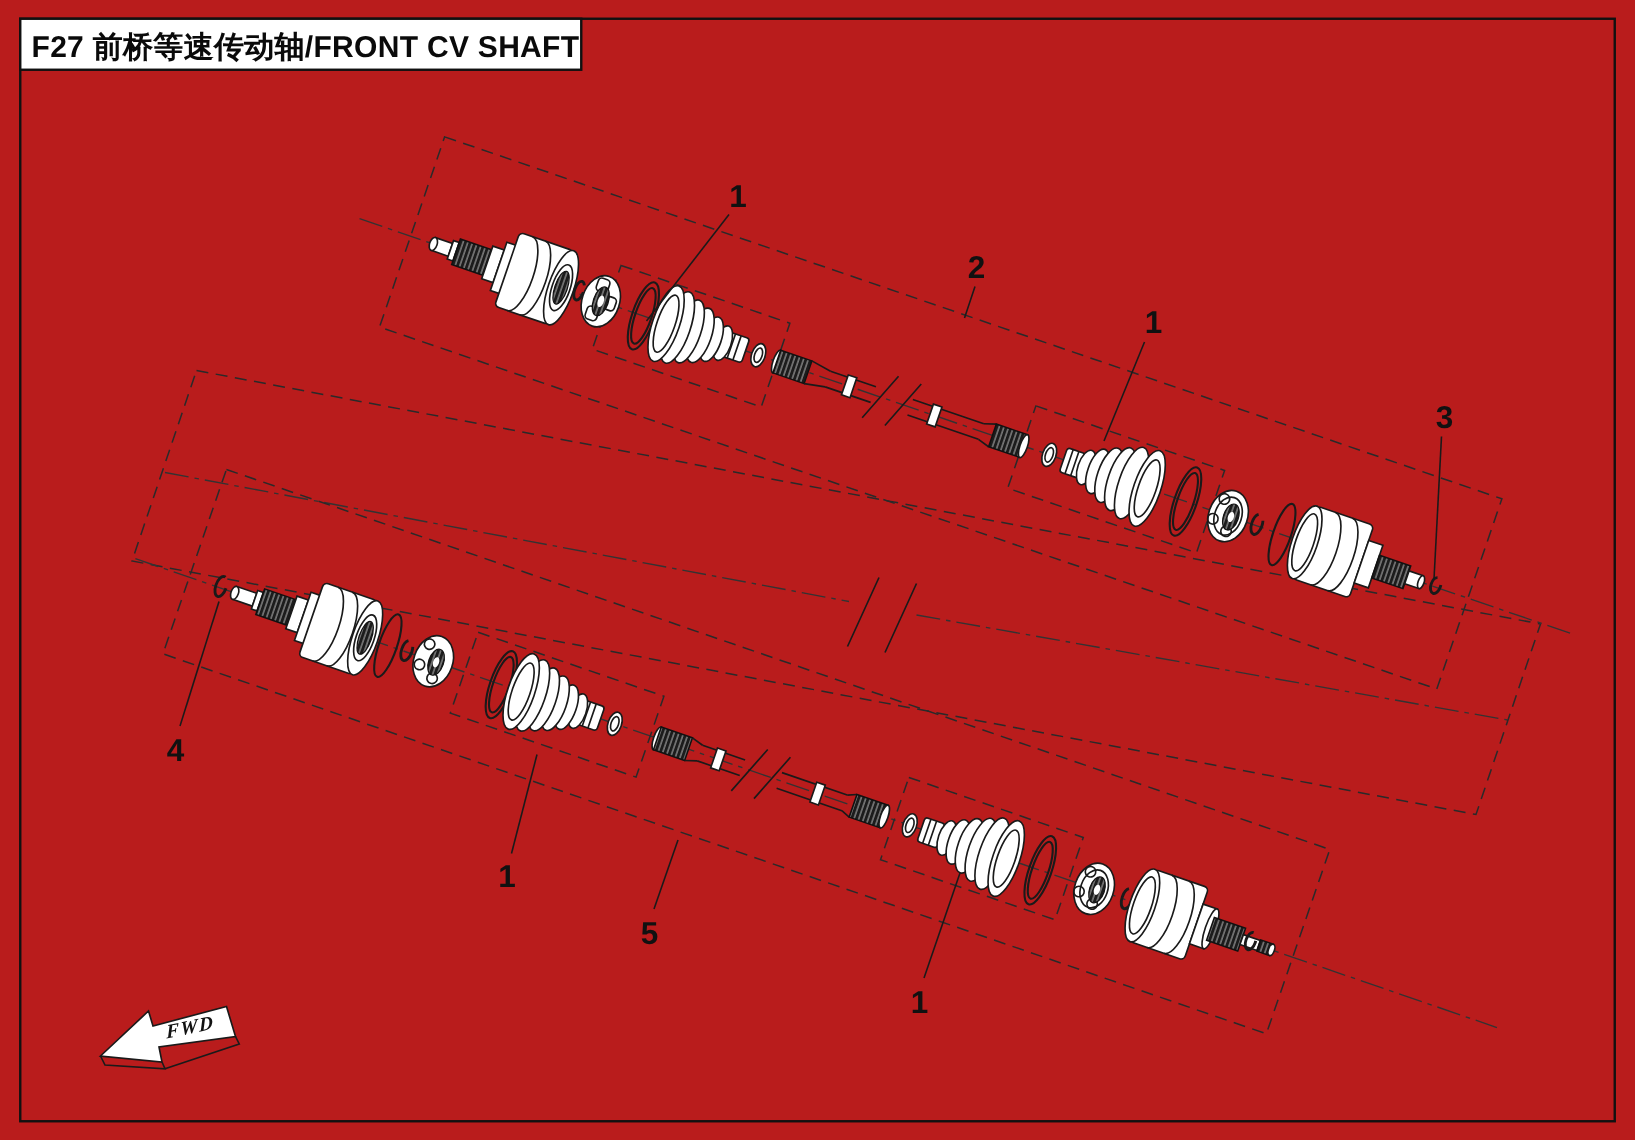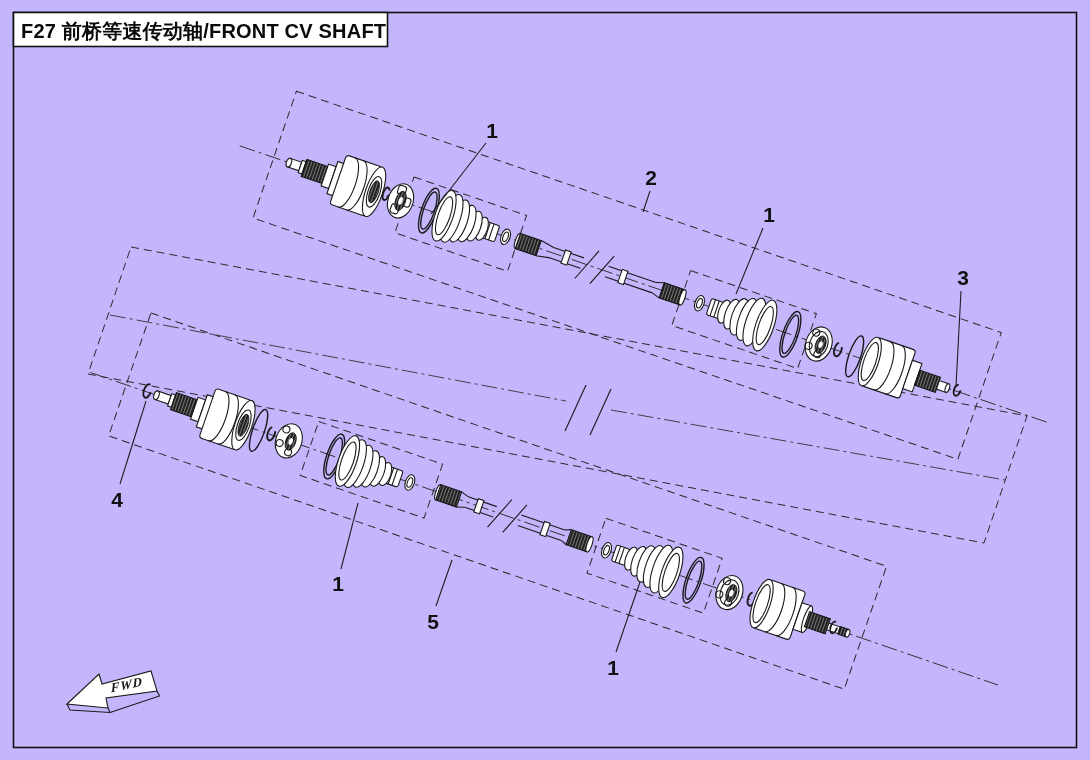--- a/index.html
+++ b/index.html
@@ -1,16 +1,16 @@
 <!DOCTYPE html>
 <html><head>
 <meta charset="utf-8">
 <style>
   html,body{margin:0;padding:0;background:#e8e8e8;}
-  #page{position:relative;width:1090px;height:760px;background:#c4b5fd;overflow:hidden;
+  #page{position:relative;width:1090px;height:760px;background:#b91c1c;overflow:hidden;
         font-family:"Liberation Sans","DejaVu Sans",sans-serif;}
   svg{position:absolute;left:0;top:0;}
   .ln{stroke:#1a1a1a;stroke-width:1.1;fill:none;}
   .part{stroke:#1a1a1a;stroke-width:1.1;fill:#ffffff;}
   .dashbox{stroke:#2a2a2a;stroke-width:1;fill:none;stroke-dasharray:8 5;}
   .cline{stroke:#333;stroke-width:0.9;fill:none;stroke-dasharray:16 4 3 4;}
   .cring{stroke:#1a1a1a;stroke-width:1.9;fill:none;}
   .thinring{stroke:#1a1a1a;stroke-width:1.4;fill:none;}
   .callout{font-weight:bold;font-size:21px;fill:#111;}
   .leader{stroke:#1a1a1a;stroke-width:1.05;fill:none;}

